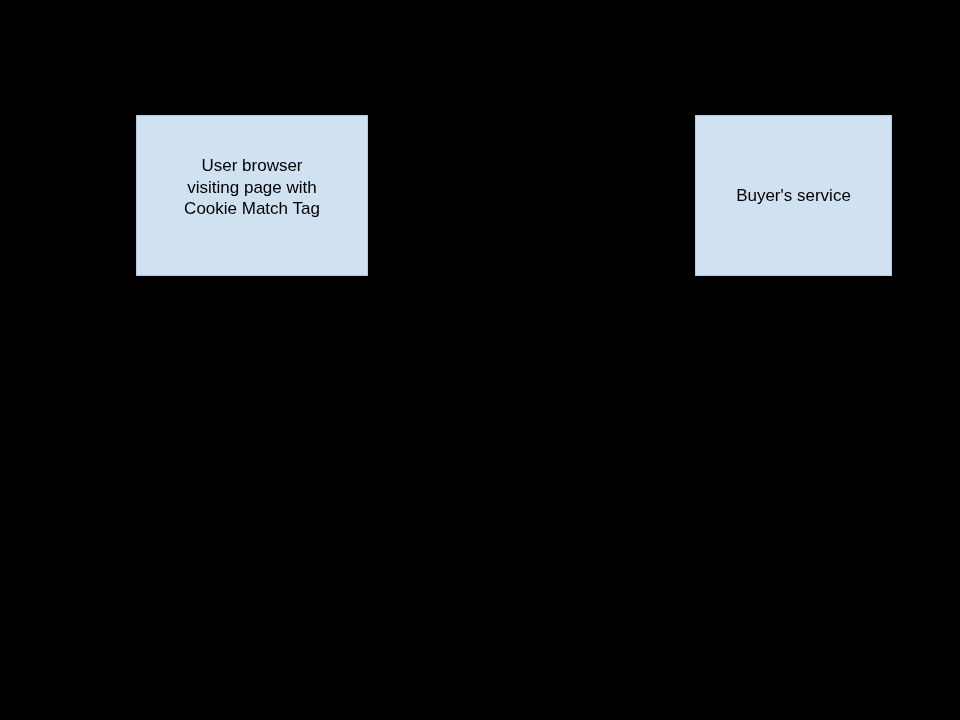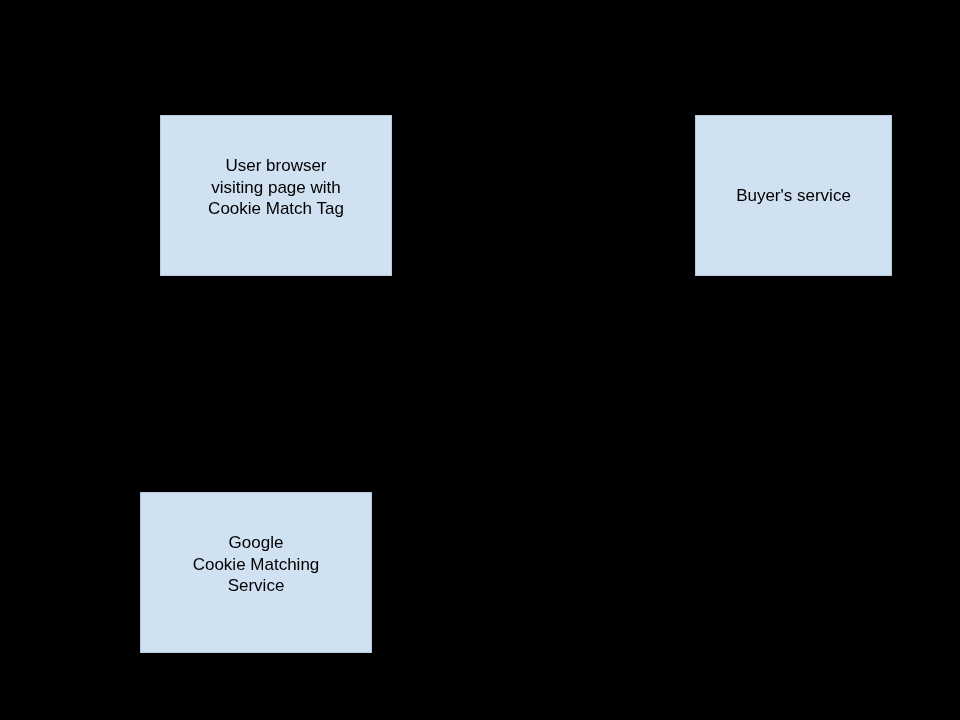--- a/index.html
+++ b/index.html
@@ -34,21 +34,20 @@
   .node.align-center { justify-content: center; }
   .node-label {
     display: block;
     width: 100%;
     text-align: center;
   }
   
   #node-user-browser {
     left: 136px; top: 115px; width: 232px; height: 161px;
     padding-top: 39px;
-    margin-left: 24px;
   }
   #node-buyers-service {
     left: 695px; top: 115px; width: 197px; height: 161px;
   }
   #node-google-cookie-matching-service {
     left: 140px; top: 492px; width: 232px; height: 161px;
     padding-top: 39px;
   }
 </style>
 </head>
@@ -59,19 +58,14 @@
   <div class="node align-top" id="node-user-browser">
     <span class="node-label">User browser
 visiting page with
 Cookie Match Tag</span>
   </div>
 
   <div class="node align-center" id="node-buyers-service">
     <span class="node-label">Buyer's service</span>
   </div>
 
-  <div class="node align-top" id="node-google-cookie-matching-service">
-    <span class="node-label">Google
-Cookie Matching
-Service</span>
-  </div>
 
 </div>
 
 </body></html>

